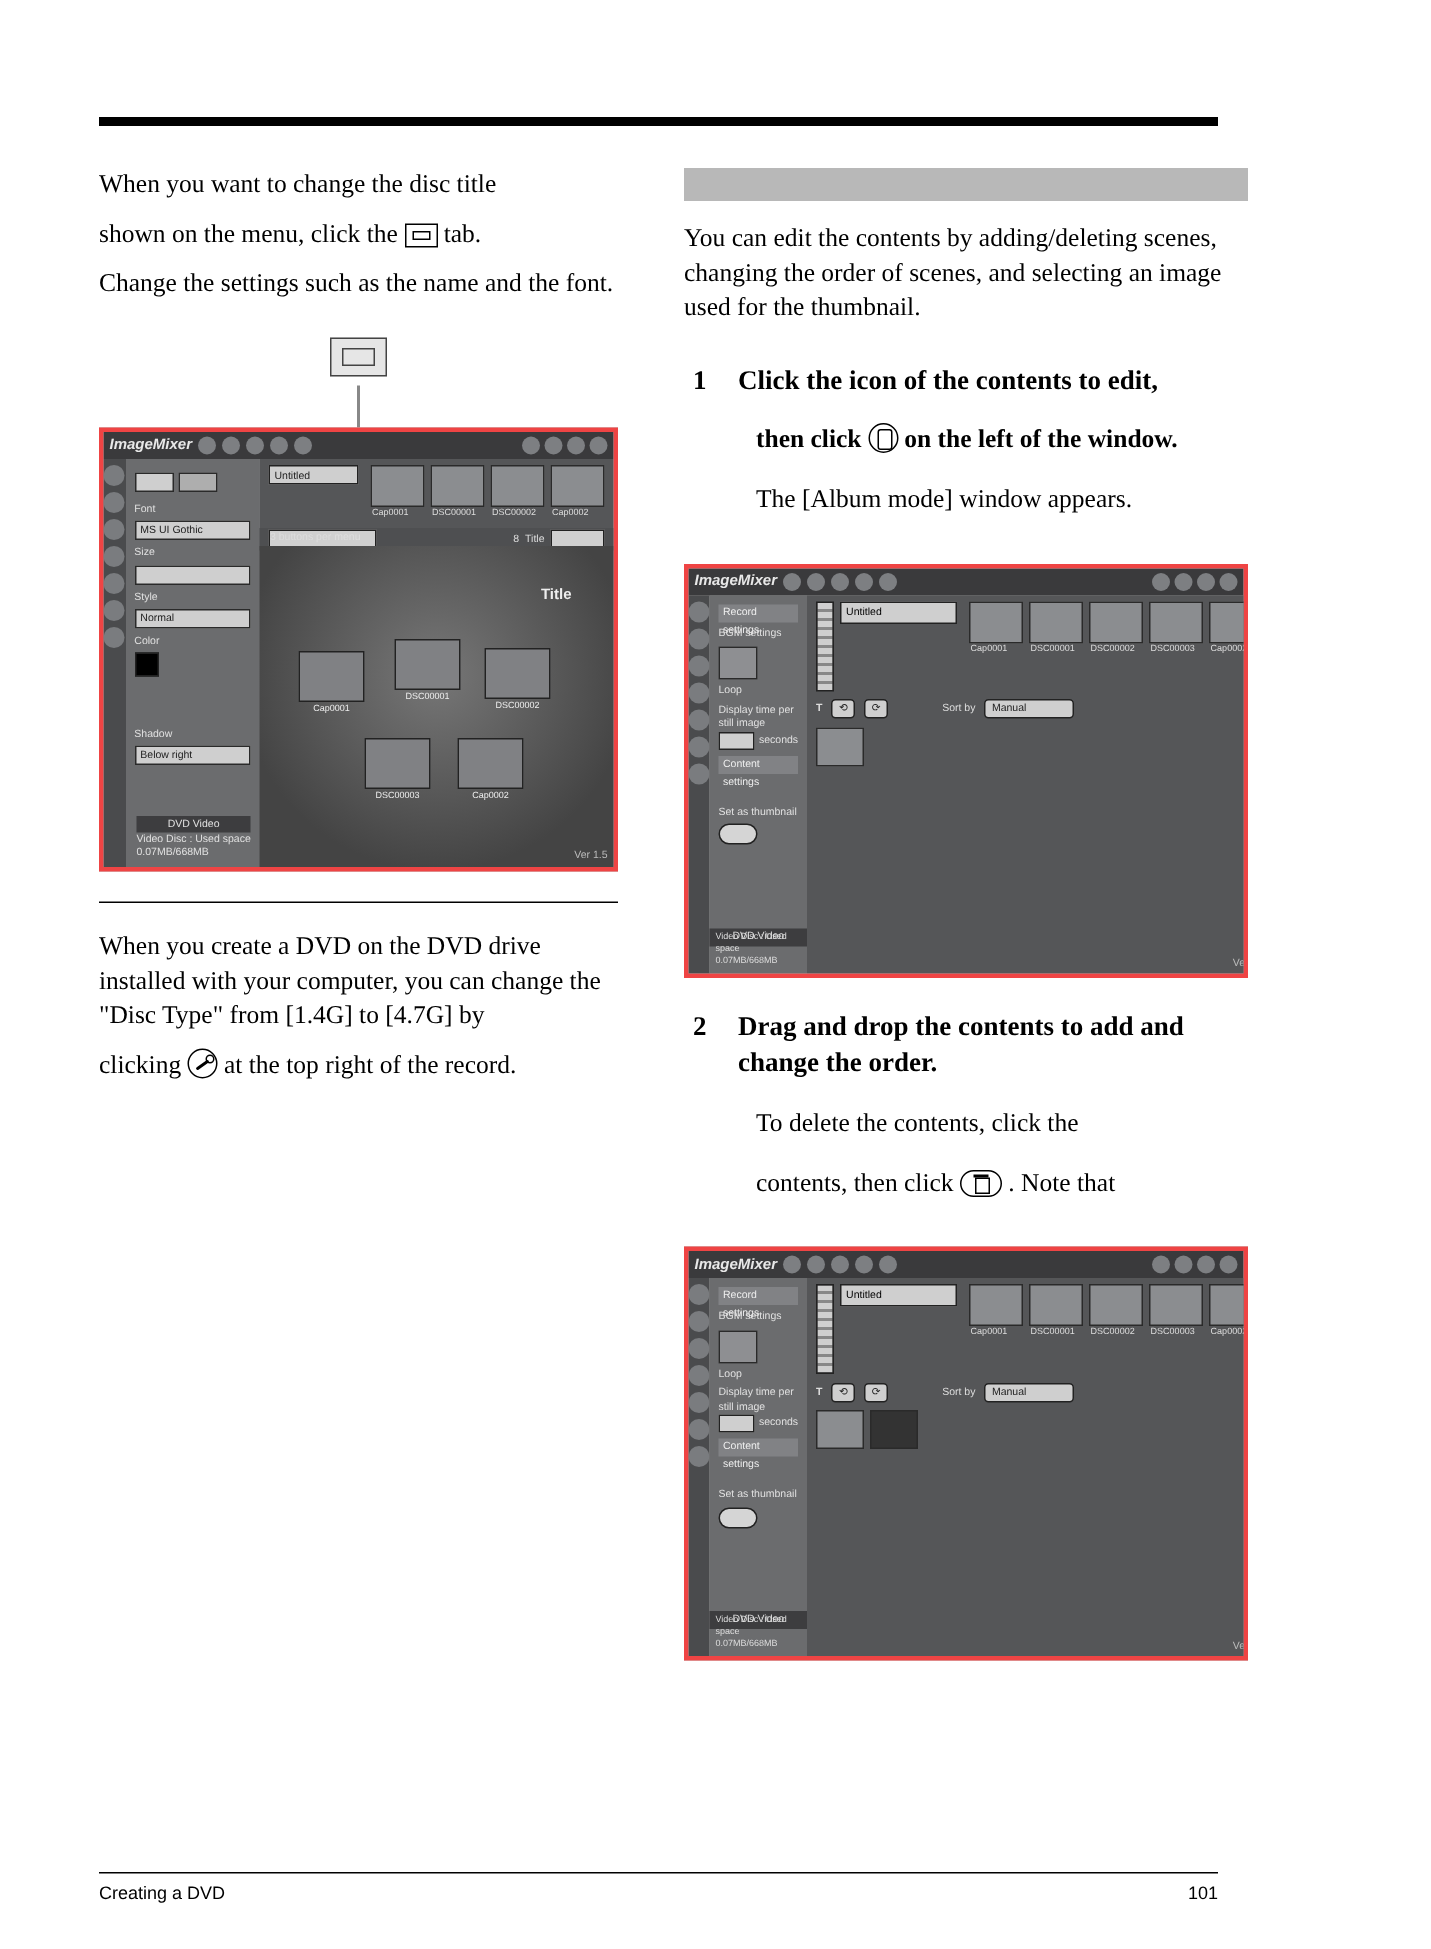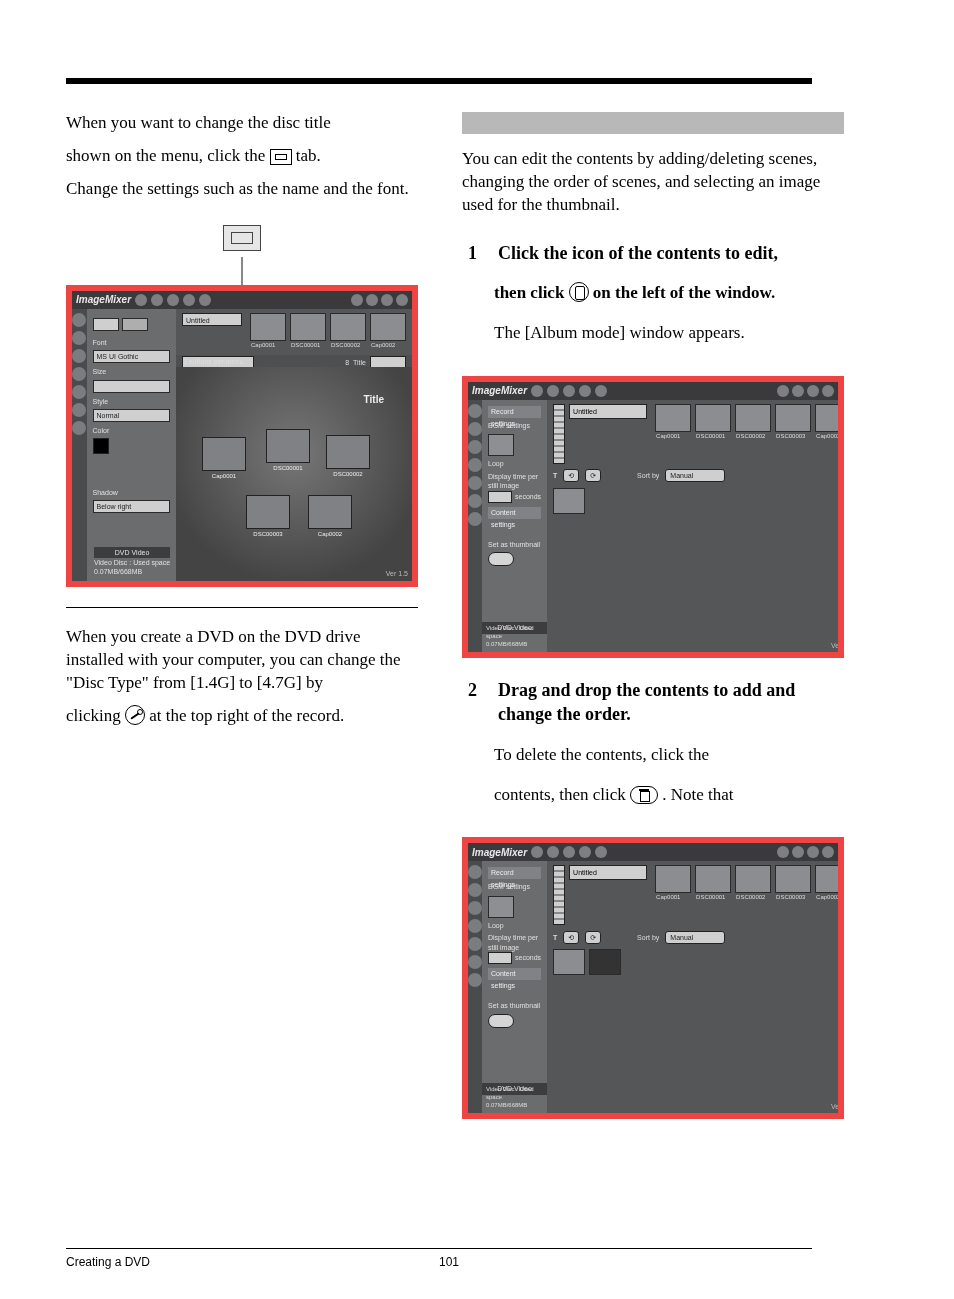--- a/index.html
+++ b/index.html
@@ -131,21 +131,21 @@
     position:absolute; left:7px; right:7px; top:6px; bottom:6px;
     border:1px solid #444;
   }
   .pointer-line{
     width:2px; height:28px; background:#888; margin:0 auto;
   }
 
   
   .shot {
     background:#a3a3a3;
-    border:6px solid #ef4444;
+    border:3px solid #ef4444;
     position:relative;
     margin:0 auto 6px auto;
     overflow:hidden;
   }
   .shot1 { width:340px; height:290px; }
   .shot2 { width:370px; height:270px; margin-left:0; }
   .shot .titlebar {
     height:18px;
     background:#3a3a3c;
     display:flex; align-items:center;
@@ -317,39 +317,39 @@
   
   .step{
     display:flex; gap:12px;
     margin: 0 0 10px 6px;
     font-size:18px;
     font-weight:bold;
   }
   .step .num{ width:18px; }
   .step .txt{ flex:1; font-weight:bold; }
   .step-sub{
-    margin-left:32px;
+    margin-left:48px;
     font-size:17px;
     line-height:1.35;
   }
   .step-sub-bold{ font-weight:bold; }
 
   
   .page-foot{
     position:absolute;
     left:66px; right:66px; bottom:30px;
     border-top:1px solid #000;
     display:flex;
     font-family: Arial, Helvetica, sans-serif;
     font-size:12px;
     padding-top:6px;
   }
   .page-foot .l{ flex:1; }
   .page-foot .c{ flex:0 0 auto; text-align:center; }
-  .page-foot .r{ flex:1; }
+  .page-foot .r{ flex:1; text-align:right; }
 </style>
 </head>
 <body>
 
 <div class="page">
   <hr class="rule">
 
   <div class="columns">
 
     <div class="col">

